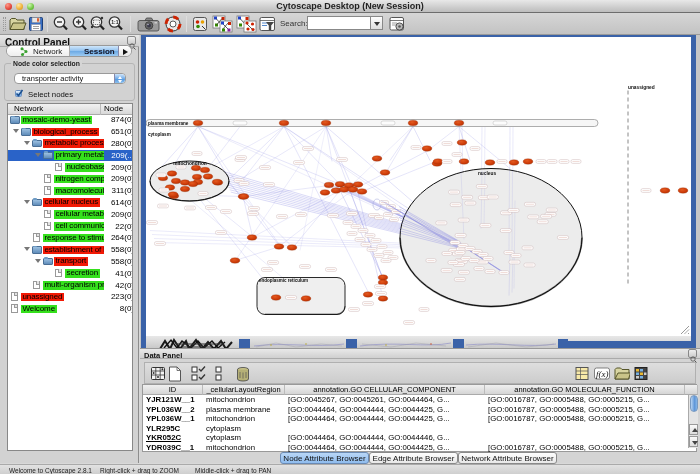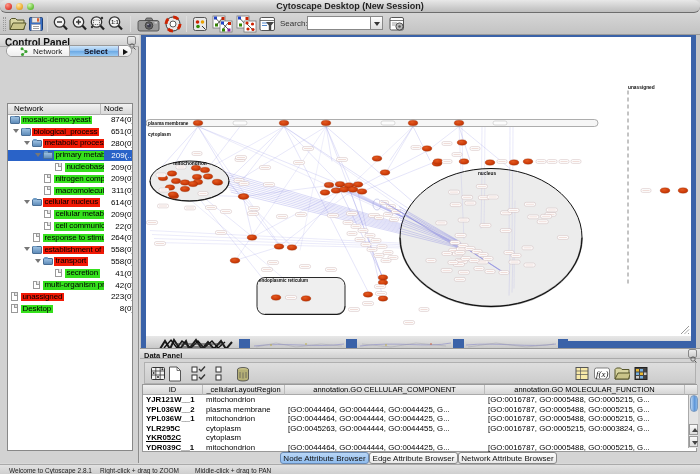--- a/index.html
+++ b/index.html
@@ -2,21 +2,21 @@
 <html><head>
 <meta charset="utf-8">
 <style>
 * { margin:0; padding:0; box-sizing:border-box; }
 html,body { width:700px; height:474px; overflow:hidden; }
 body { font-family:"Liberation Sans", sans-serif; background:#d8d8d8; position:relative; }
 .abs { position:absolute; }
 
 #titlebar { position:absolute; left:0; top:0; width:700px; height:13px;
   background:linear-gradient(#e8e8e8,#c9c9c9 70%,#bdbdbd);
-  border-bottom:1px solid #6d6d6d;border-radius:6px; }
+  border-bottom:1px solid #6d6d6d; }
 #titlebar .title { width:100%; text-align:center; font-size:9px; color:#222; line-height:12px; font-weight:bold;}
 .light { width:7px; height:7px; border-radius:50%; top:3px; }
 
 #toolbar { position:absolute; left:0; top:13px; width:700px; height:22px;
   background:linear-gradient(#d6d6d6,#c3c3c3);
   border-bottom:1px solid #9a9a9a; }
 .tsep { top:3px; width:1px; height:16px; background:#aaa; border-right:1px solid #ddd;}
 .ticon { top:2px; width:18px; height:18px; }
 
 #cpanel { position:absolute; left:0; top:35px; width:139px; height:428px;
@@ -204,25 +204,41 @@
     <div class="seg" style="left:0;width:63px;background:linear-gradient(#fff,#eee);border-right:1px solid #aaa;">
       <svg width="8" height="9" style="position:absolute;left:13px;top:1px" viewBox="0 0 8 9">
         <circle cx="2" cy="1.8" r="1.5" fill="#3aa12f"></circle>
           <circle cx="6" cy="4.5" r="1.5" fill="#3aa12f"></circle>
           <circle cx="2.5" cy="7.5" r="1.5" fill="#3aa12f"></circle>
         <path d="M2 1.8 L6 4.5 L2.5 7.5" stroke="#3aa12f" stroke-width="0.7" fill="none"></path>
       </svg>
       <span style="position:absolute;left:26px;top:0;line-height:12px;color:#222;">Network</span>
     </div>
     <div class="seg" style="left:63px;width:49px;background:linear-gradient(#cfe6fb,#8fc0ee 50%,#6ba9e4 50%,#9ccaf2);border-right:1px solid #88a;">
-      <span style="position:absolute;left:14px;top:0;line-height:12px;font-weight:bold;color:#112;">Select</span>
+      <span style="position:absolute;left:14px;top:0;line-height:12px;font-weight:bold;color:#112;">Session</span>
     </div>
     <div class="seg" style="left:112px;width:14px;background:linear-gradient(#fff,#e5e5e5);">
       <div style="position:absolute;left:4px;top:3px;width:0;height:0;border-top:3px solid transparent;border-bottom:3px solid transparent;border-left:5px solid #111;"></div>
     </div>
+  </div>
+  <div class="groupbox abs">
+    <span class="lbl">Node color selection</span>
+    <div class="combo">
+        <span style="position:absolute;left:7px;top:0;line-height:10px;color:#111;">transporter activity</span>
+      <div class="step">
+        <div style="position:absolute;left:3px;top:2px;width:0;height:0;border-left:2.5px solid transparent;border-right:2.5px solid transparent;border-bottom:3px solid #fff;"></div>
+        <div style="position:absolute;left:3px;top:6px;width:0;height:0;border-left:2.5px solid transparent;border-right:2.5px solid transparent;border-top:3px solid #fff;"></div>
+      </div>
+    </div>
+    <div class="cb">
+        <svg width="9" height="9" viewBox="0 0 9 9" style="position:absolute;left:-1px;top:-2px">
+          <path d="M1.5 4.5 L3.5 6.5 L7.5 1" stroke="#1a4f8f" stroke-width="1.6" fill="none"></path>
+        </svg>
+      </div>
+    <span style="position:absolute;left:23px;top:25.5px;font-size:7.8px;color:#111;">Select nodes</span>
   </div>
   <div id="tree">
     <div class="thead">
         <span style="position:absolute;left:6px;top:0;">Network</span>
         <span style="position:absolute;left:96px;top:0;">Node</span>
       <div style="position:absolute;left:92px;top:0;width:1px;height:11px;background:#bbb;"></div>
       </div>
     <div id="treerows">
         <div class="trow" style="top:10.3px;">
           <div class="fold" style="left:2px;"></div>
@@ -305,21 +321,21 @@
           <div class="tlab" style="left:35px;max-width:61px;background:#35e01c;">multi-organism pro</div>
           <div class="nval" style="">42(0)</div>
         </div>
         <div class="trow" style="top:187.3px;">
           <div class="file" style="left:3px;"></div>
           <div class="tlab" style="left:13px;max-width:83px;background:#f21905;">unassigned</div>
           <div class="nval" style="">223(0)</div>
         </div>
         <div class="trow" style="top:199.10000000000002px;">
           <div class="file" style="left:3px;"></div>
-          <div class="tlab" style="left:13px;max-width:83px;background:#35e01c;">Desktop</div>
+          <div class="tlab" style="left:13px;max-width:83px;background:#35e01c;">Welcome</div>
           <div class="nval" style="">8(0)</div>
         </div>
       </div>
   </div>
 </div>
 
 <div id="mdi" class="abs">
   <div id="netwin">
     <div id="canvas" style="position:absolute;left:0;top:11px;width:545px;height:288px;background:#fff;">
       <svg id="net" width="545" height="288" viewBox="0 0 545 288">
@@ -845,35 +861,35 @@
       </svg>
     </div>
   <div id="dtable">
       <div class="th" style="left:0px;width:60px;">ID</div>
       <div class="th" style="left:60px;width:82px;">_cellularLayoutRegion</div>
       <div class="th" style="left:142px;width:200px;">annotation.GO CELLULAR_COMPONENT</div>
       <div class="th" style="left:342px;width:200px;">annotation.GO MOLECULAR_FUNCTION</div>
       <div class="th" style="left:542px;width:13px;"></div>
       <div class="td" style="left:0px;top:10px;width:60px;font-weight:bold;">YJR121W__1</div>
       <div class="td" style="left:60px;top:10px;width:82px;">mitochondrion</div>
+      <div class="td" style="left:142px;top:10px;width:200px;">[GO:0045267, GO:0045261, GO:0044464, G...</div>
       <div class="td" style="left:342px;top:10px;width:200px;">[GO:0016787, GO:0005488, GO:0005215, G...</div>
       <div class="td" style="left:0px;top:19.6px;width:60px;font-weight:bold;">YPL036W__2</div>
       <div class="td" style="left:60px;top:19.6px;width:82px;">plasma membrane</div>
       <div class="td" style="left:142px;top:19.6px;width:200px;">[GO:0044464, GO:0044444, GO:0044425, G...</div>
       <div class="td" style="left:342px;top:19.6px;width:200px;">[GO:0016787, GO:0005488, GO:0005215, G...</div>
       <div class="td" style="left:0px;top:29.2px;width:60px;font-weight:bold;">YPL036W__1</div>
       <div class="td" style="left:60px;top:29.2px;width:82px;">mitochondrion</div>
       <div class="td" style="left:142px;top:29.2px;width:200px;">[GO:0044464, GO:0044444, GO:0044425, G...</div>
       <div class="td" style="left:342px;top:29.2px;width:200px;">[GO:0016787, GO:0005488, GO:0005215, G...</div>
       <div class="td" style="left:0px;top:38.8px;width:60px;font-weight:bold;">YLR295C</div>
       <div class="td" style="left:60px;top:38.8px;width:82px;">cytoplasm</div>
-      <div class="td" style="left:142px;top:38.8px;width:200px;">[GO:0045263, GO:0044444, GO:0044455, G...</div>
-      <div class="td" style="left:342px;top:38.8px;width:200px;">[GO:0016787, GO:0005215, GO:0003824, G...</div>
       <div class="td" style="left:0px;top:48.4px;width:60px;font-weight:bold;text-decoration:underline;">YKR052C</div>
       <div class="td" style="left:60px;top:48.4px;width:82px;">cytoplasm</div>
+      <div class="td" style="left:142px;top:48.4px;width:200px;">[GO:0044464, GO:0044444, GO:0044446, G...</div>
       <div class="td" style="left:0px;top:58px;width:60px;font-weight:bold;">YDR039C__1</div>
       <div class="td" style="left:60px;top:58px;width:82px;">mitochondrion</div>
       <div class="td" style="left:142px;top:58px;width:200px;">[GO:0044464, GO:0044444, GO:0044425, G...</div>
       <div class="td" style="left:342px;top:58px;width:200px;">[GO:0016787, GO:0005488, GO:0005215, G...</div>
       <div style="position:absolute;left:545px;top:10px;width:10px;height:53px;background:#e4e4e4;border-left:1px solid #aaa;">
   <div style="position:absolute;left:1px;top:0px;width:8px;height:17px;border-radius:4px;background:linear-gradient(90deg,#b8d4f2,#5e96d8 60%,#8ab8e8);border:0.5px solid #7a9ac0;"></div>
   <div style="position:absolute;left:0px;top:29px;width:9px;height:11px;background:linear-gradient(#fafafa,#ddd);border:1px solid #999;">
     <div style="position:absolute;left:1.5px;top:3px;width:0;height:0;border-left:3px solid transparent;border-right:3px solid transparent;border-bottom:4px solid #444;"></div>
         </div>
   <div style="position:absolute;left:0px;top:41px;width:9px;height:11px;background:linear-gradient(#fafafa,#ddd);border:1px solid #999;">

